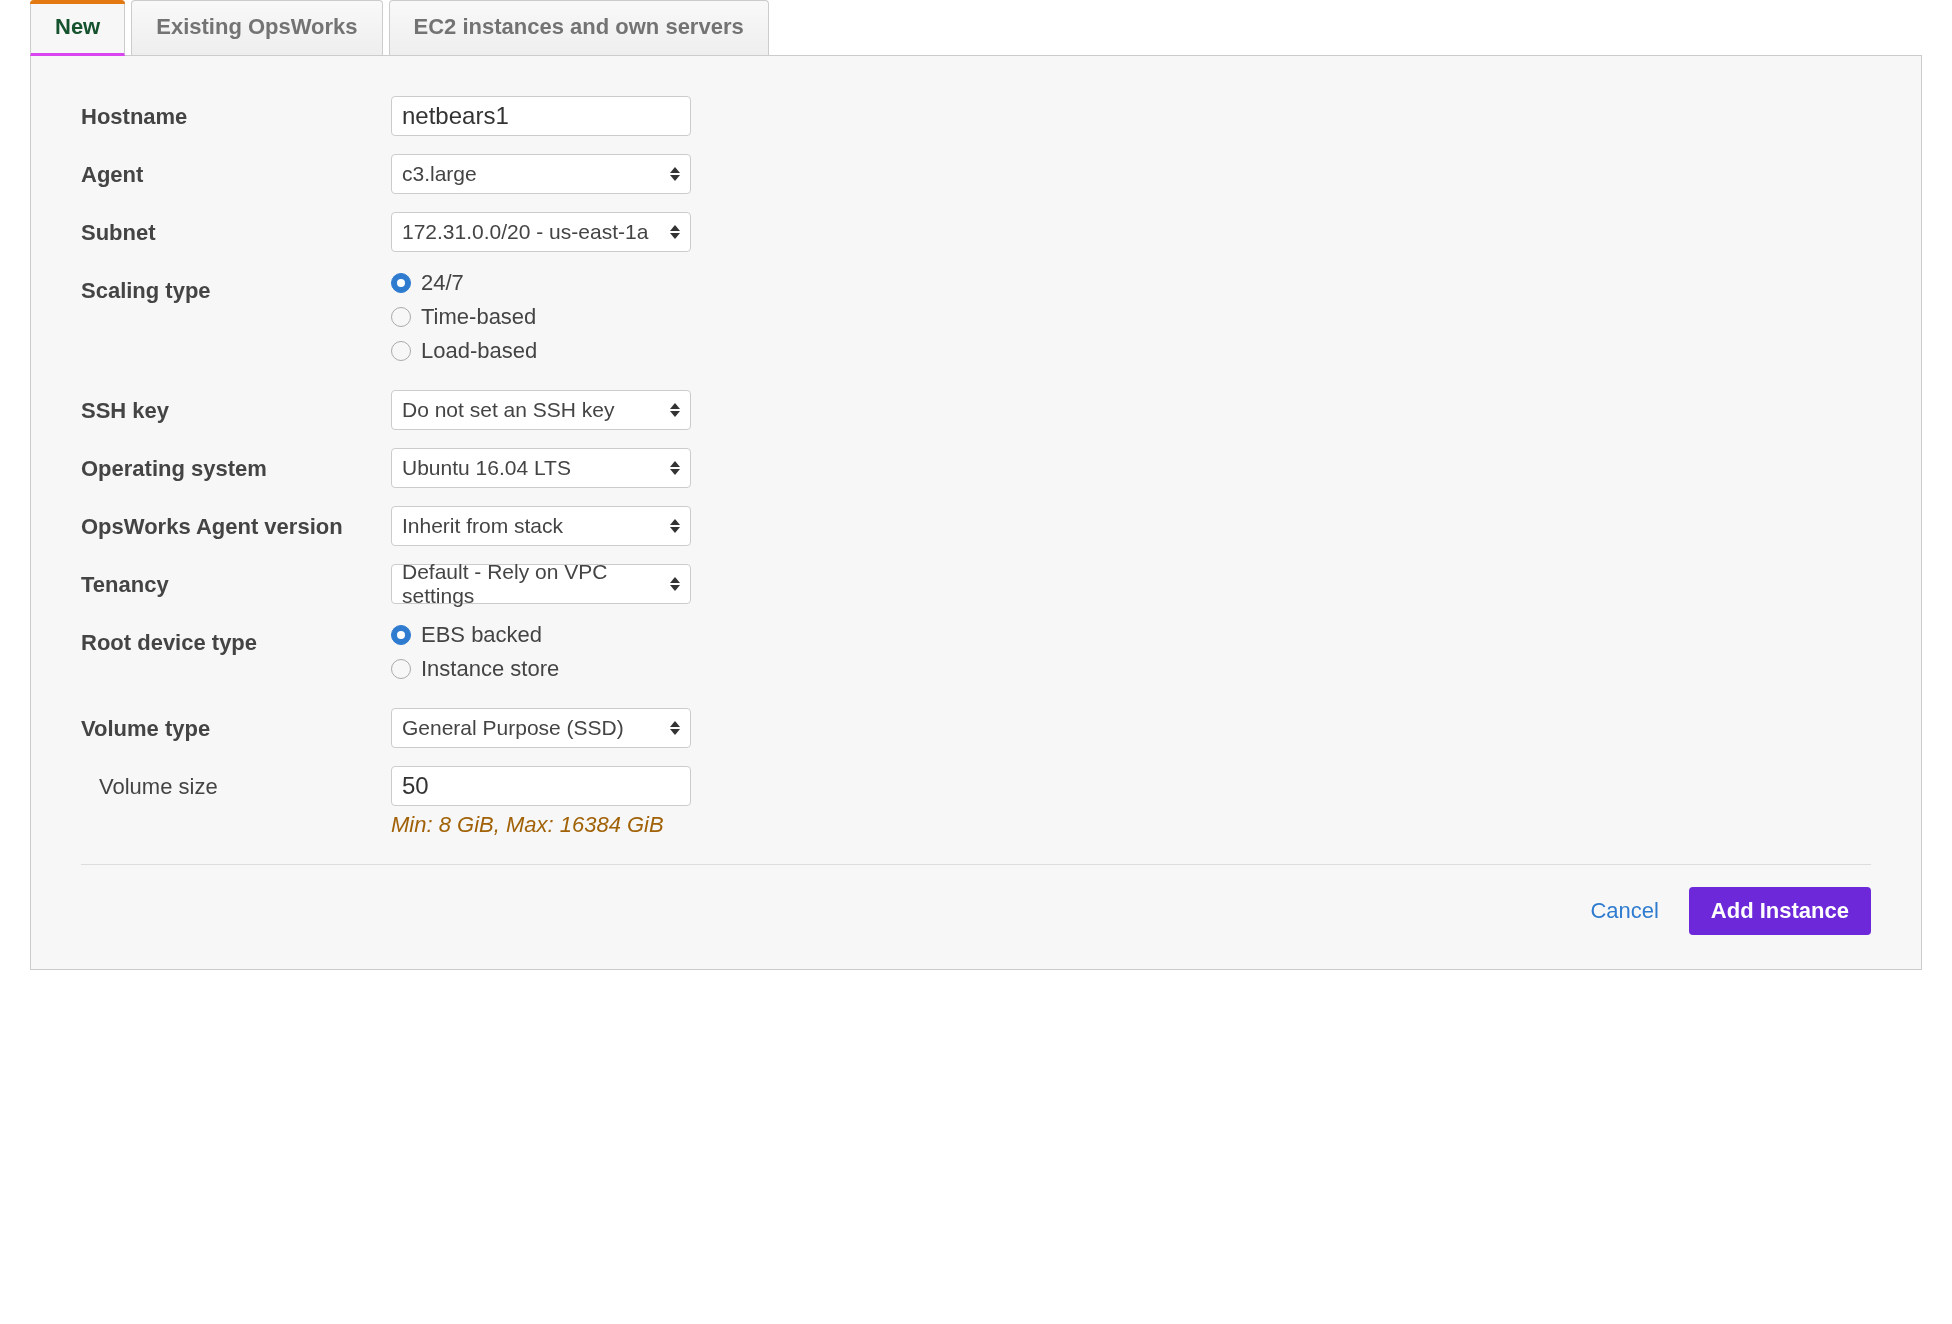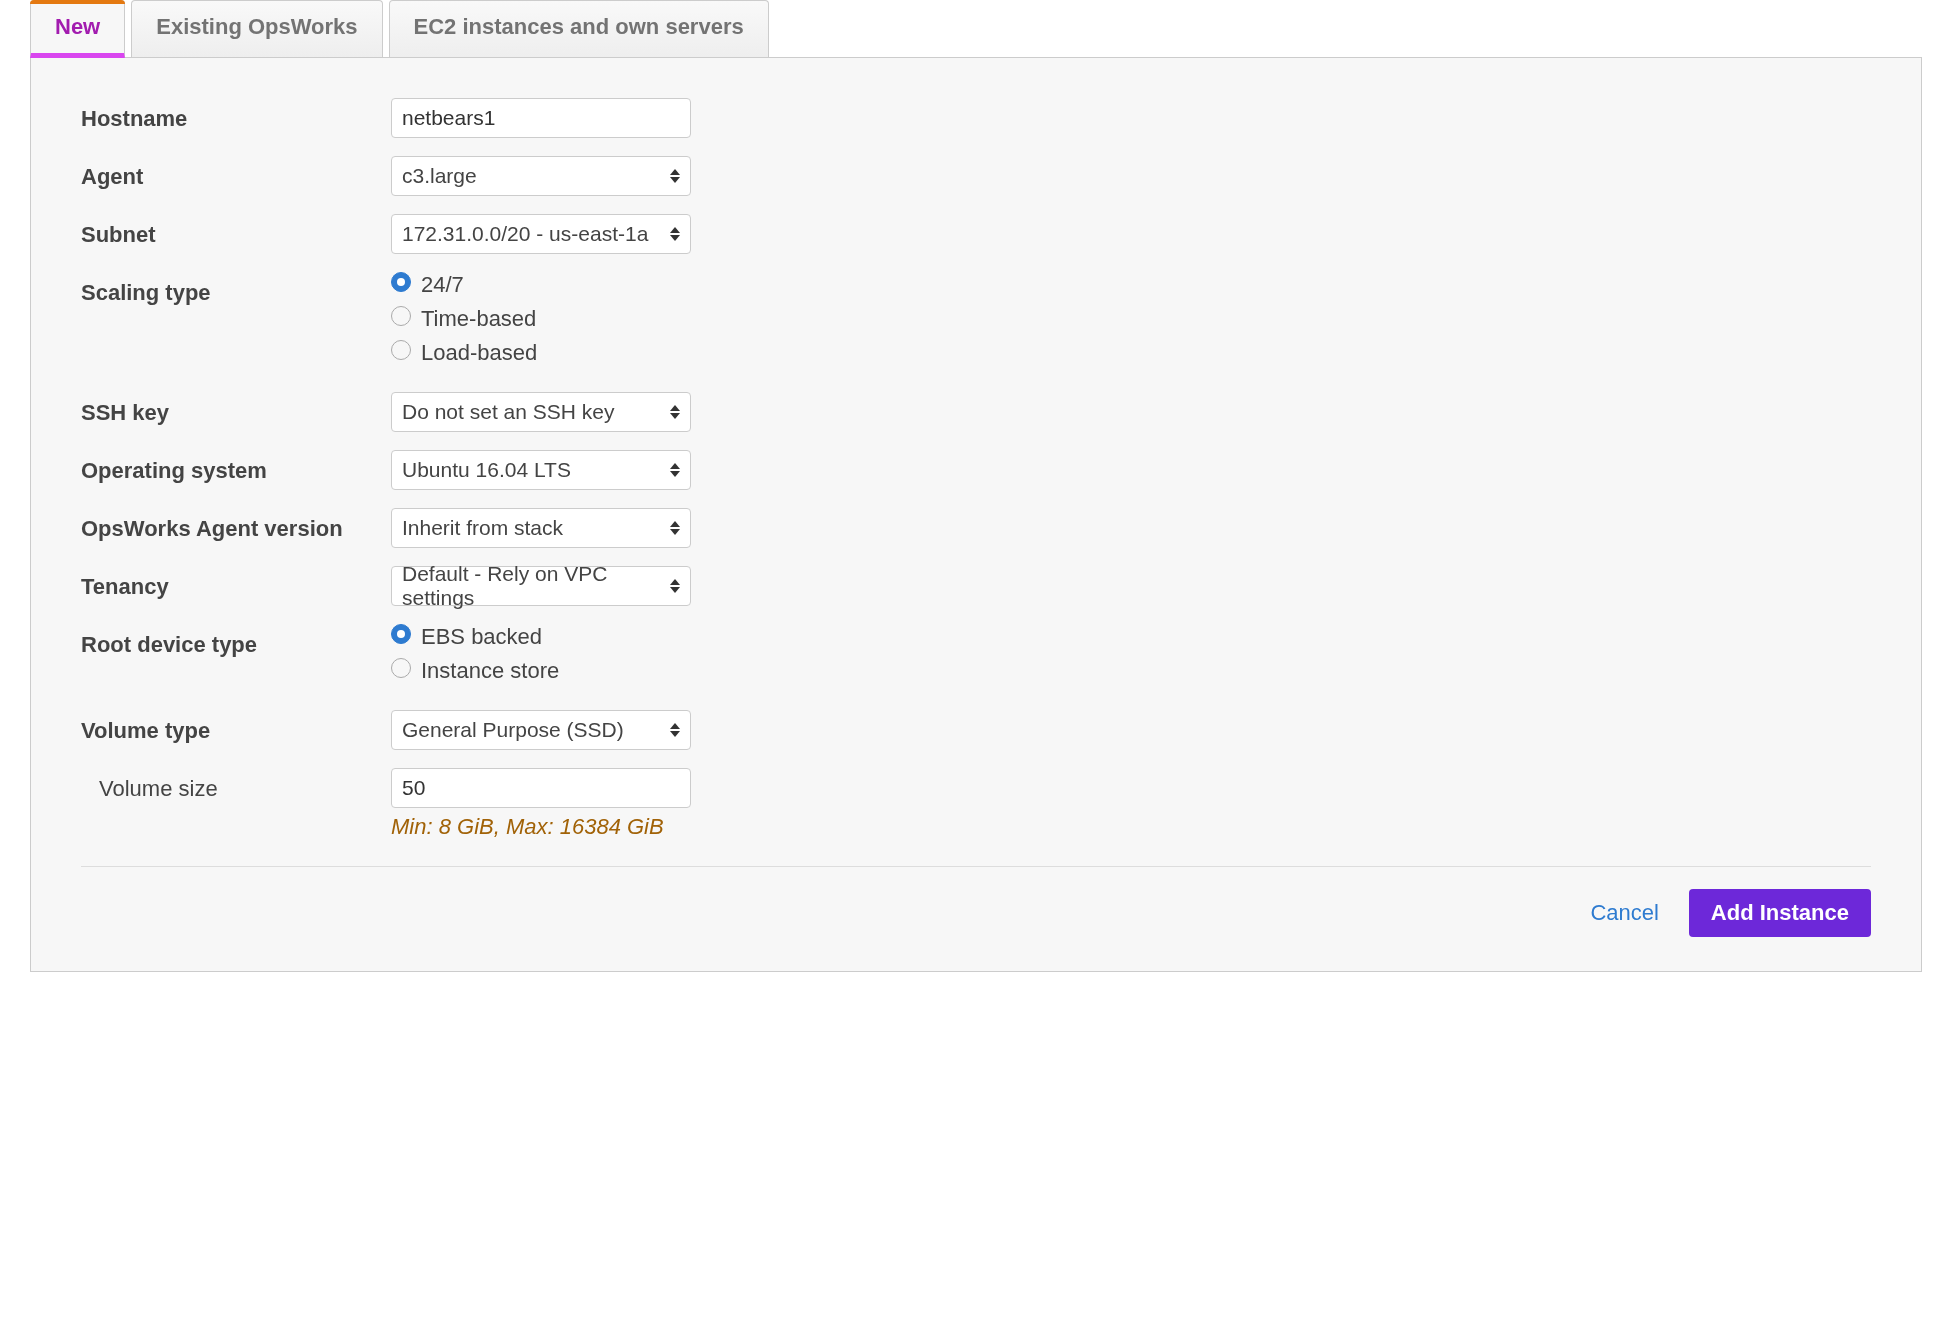--- a/index.html
+++ b/index.html
@@ -23,23 +23,23 @@
   border-top-right-radius: 4px;
   margin-right: 6px;
   cursor: pointer;
   font-size: 22px;
   color: #737373;
   background: linear-gradient(#f9f9f9, #eee);
   font-weight: 700;
   position: relative;
 }
 .tab.active {
-  color: #a21caf;
+  color: #14532d;
   background: #f7f7f7;
-  border-bottom: 5px solid #d946ef;
+  border-bottom: 3px solid #d946ef;
   margin-bottom: -1px;
   z-index: 3;
 }
 .tab.active::before {
   content: "";
   position: absolute;
   top: -1px;
   left: -1px;
   right: -1px;
   height: 4px;
@@ -71,21 +71,21 @@
   font-weight: 400;
   padding-left: 18px;
 }
 .form-control {
   flex-grow: 1;
 }
 input[type="text"] {
   width: 300px;
   height: 40px;
   padding: 6px 10px;
-  font-size: 21px;
+  font-size: 24px;
   border: 1px solid #ccc;
   border-radius: 4px;
   background: #fff;
   color: #333;
 }
 .select {
   width: 300px;
   height: 40px;
   border: 1px solid #ccc;
   border-radius: 4px;
@@ -111,21 +111,21 @@
 }
 .select .caret::after {
   content: "";
   width: 0; height: 0;
   border-left: 5px solid transparent;
   border-right: 5px solid transparent;
   border-top: 6px solid #333;
 }
 .radio-row {
   display: flex;
-  align-items: flex-start;
+  align-items: center;
   margin-bottom: 8px;
   cursor: pointer;
 }
 .radio {
   width: 20px;
   height: 20px;
   border: 1.5px solid #aaa;
   border-radius: 50%;
   margin-right: 10px;
   display: inline-flex;

